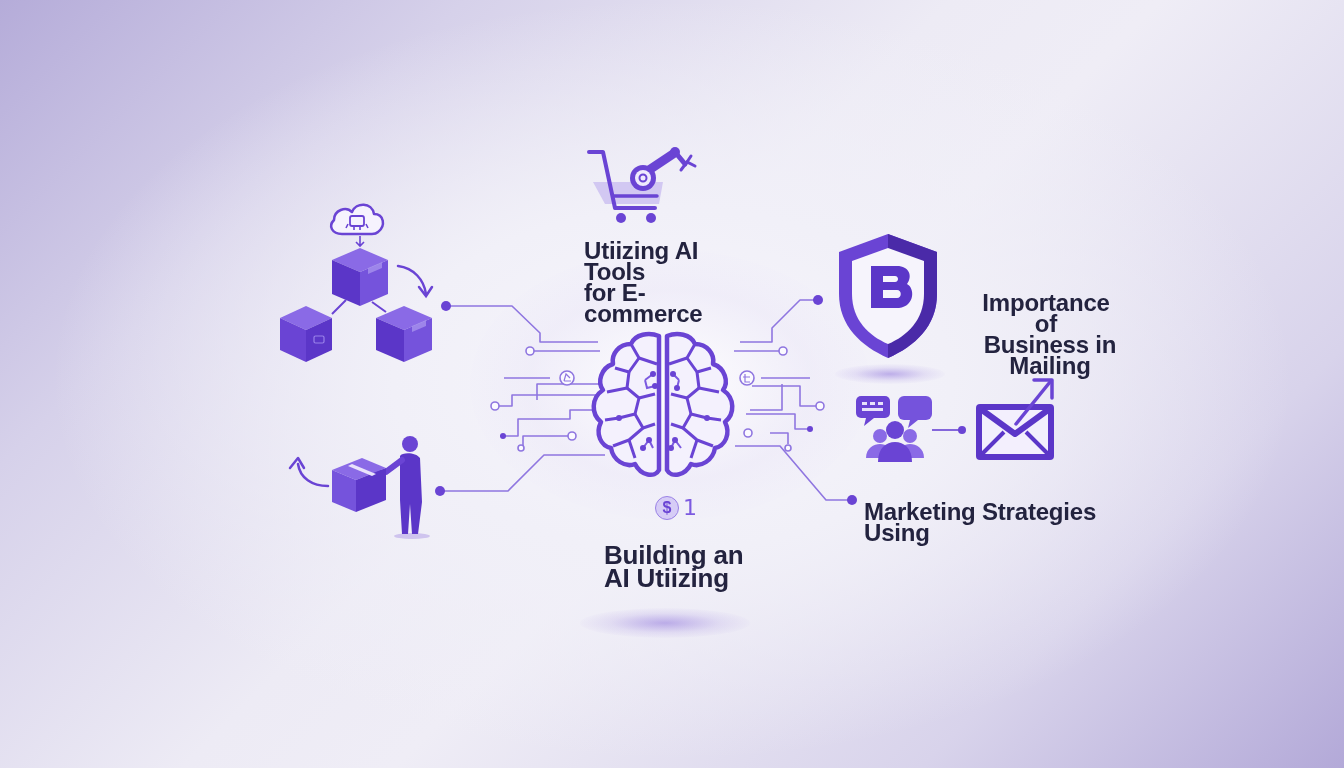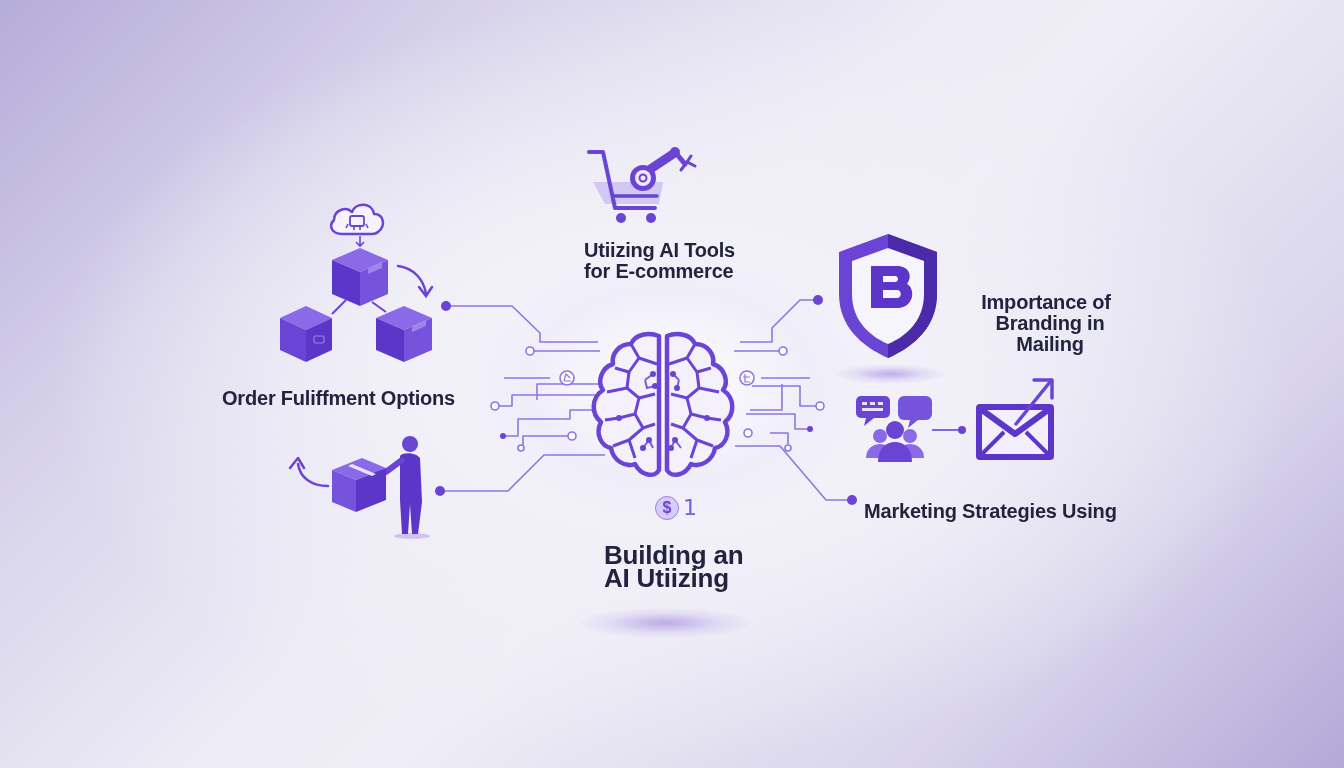--- a/index.html
+++ b/index.html
@@ -5,21 +5,21 @@
     html, body { margin: 0; padding: 0; }
     body {
       width: 1344px; height: 768px; overflow: hidden; position: relative;
       font-family: "Liberation Sans", "DejaVu Sans", sans-serif;
       background:
         radial-gradient(ellipse 620px 380px at 672px 380px, #f6f5fb 0%, #f1f0f8 45%, rgba(241,240,248,0) 100%),
         linear-gradient(135deg, #b5acd9 0%, #d6d1ea 22%, #edebf5 45%, #efedf6 55%, #d8d3eb 80%, #b3a9d8 100%);
     }
     .abs { position: absolute; }
     .label {
-      position: absolute; color: #23233f; font-weight: 700; font-size: 20px; line-height: 21px;
+      position: absolute; color: #23233f; font-weight: 700; font-size: 24px; line-height: 21px;
       letter-spacing: -0.2px;
     }
     svg { position: absolute; overflow: visible; }
     .shadow {
       position: absolute; border-radius: 50%;
       background: radial-gradient(ellipse at center, rgba(124,92,214,0.45) 0%, rgba(124,92,214,0.12) 45%, rgba(124,92,214,0) 75%);
     }
     .glow {
       position: absolute; border-radius: 50%;
       background: radial-gradient(ellipse at center, rgba(255,255,255,0.85) 0%, rgba(236,232,248,0.5) 50%, rgba(236,232,248,0) 75%);
@@ -172,21 +172,20 @@
   <path d="M4 122 L30 134 V166 L4 154 Z" fill="#6a44d4"></path>
   <path d="M30 134 L56 122 V154 L30 166 Z" fill="#5b36c8"></path>
   <rect x="38" y="140" width="10" height="7" rx="1.5" fill="none" stroke="#9a82ea" stroke-width="1.2"></rect>
 
   <path d="M100 122 L128 110 L156 122 L128 134 Z" fill="#8a6ae6"></path>
   <path d="M100 122 L128 134 V166 L100 154 Z" fill="#5b36c8"></path>
   <path d="M128 134 L156 122 V154 L128 166 Z" fill="#7553dc"></path>
   <path d="M136 130 L150 124 V130 L136 136 Z" fill="#a892ee" opacity="0.8"></path>
 </svg>
 <div class="label" style="left:222px;top:388px;width:250px;">
-  <div>Order Fuliffment Options</div>
 </div>
 <svg width="160" height="110" style="left:276px;top:428px;" viewBox="0 0 160 110">
 
   <path d="M52 58 C36 58 24 50 22 36" fill="none" stroke="#6a44d4" stroke-width="2.5" stroke-linecap="round"></path>
   <path d="M14 40 L22 30 L28 40" fill="none" stroke="#6a44d4" stroke-width="2.5" stroke-linecap="round" stroke-linejoin="round"></path>
 
   <circle cx="134" cy="16" r="8" fill="#6a44d4"></circle>
   <path d="M124 28 C126 24 140 24 144 30 L146 74 L142 106 H136 L134 76 L132 106 H126 L124 72 Z" fill="#5b36c8"></path>
   <path d="M126 32 L110 44 L100 46" stroke="#6a44d4" stroke-width="6" stroke-linecap="round" fill="none"></path>
 
@@ -200,21 +199,21 @@
 <svg width="110" height="130" style="left:833px;top:232px;" viewBox="0 0 110 130">
   <path d="M55 2 L104 20 V62 C104 94 82 114 55 126 C28 114 6 94 6 62 V20 Z" fill="#6a44d4"></path>
   <path d="M55 2 L104 20 V62 C104 94 82 114 55 126 Z" fill="#4a2aa8"></path>
   <path d="M55 16 L91 29 V62 C91 88 74 104 55 112 C36 104 19 88 19 62 V29 Z" fill="#f6f4fc"></path>
   <path d="M38 34 H64 C76 34 80 44 74 52 C82 56 82 74 66 76 H38 Z" fill="#5b36c8"></path>
   <path d="M50 44 H62 C66 44 66 50 62 50 H50 Z M50 58 H64 C69 58 69 66 64 66 H50 Z" fill="#f6f4fc"></path>
 </svg>
 <div class="shadow" style="left:835px;top:364px;width:110px;height:20px;"></div>
 <div class="label" style="left:980px;top:292px;width:140px;text-align:center;">
   <div style="margin-left:-8px;">Importance of</div>
-  <div>Branding in</div>
+  <div>Business in</div>
   <div>Mailing</div>
 </div>
 
 <svg width="90" height="70" style="left:852px;top:392px;" viewBox="0 0 90 70">
   <rect x="4" y="4" width="34" height="22" rx="5" fill="#6a44d4"></rect>
   <path d="M14 26 L12 34 L22 26 Z" fill="#6a44d4"></path>
   <g fill="#e8e2fb">
       <rect x="10" y="10" width="5" height="3"></rect>
       <rect x="18" y="10" width="5" height="3"></rect>
       <rect x="26" y="10" width="5" height="3"></rect>

